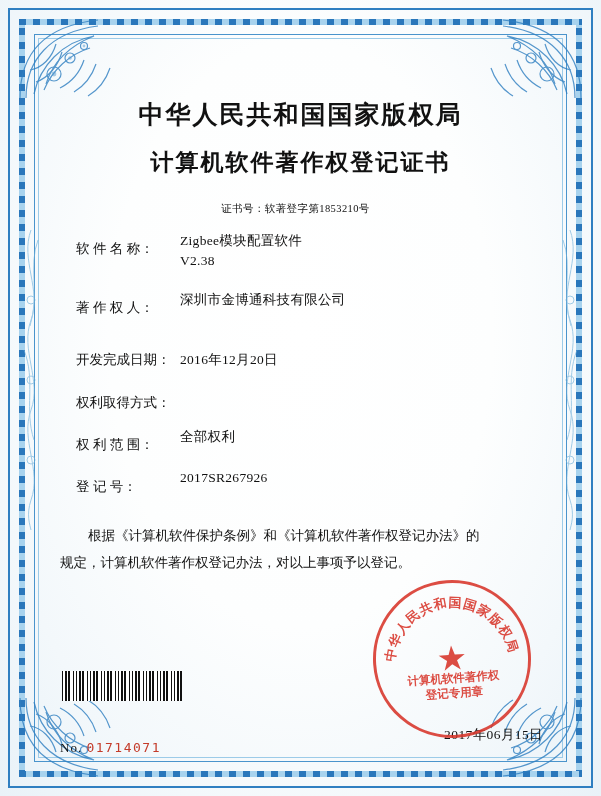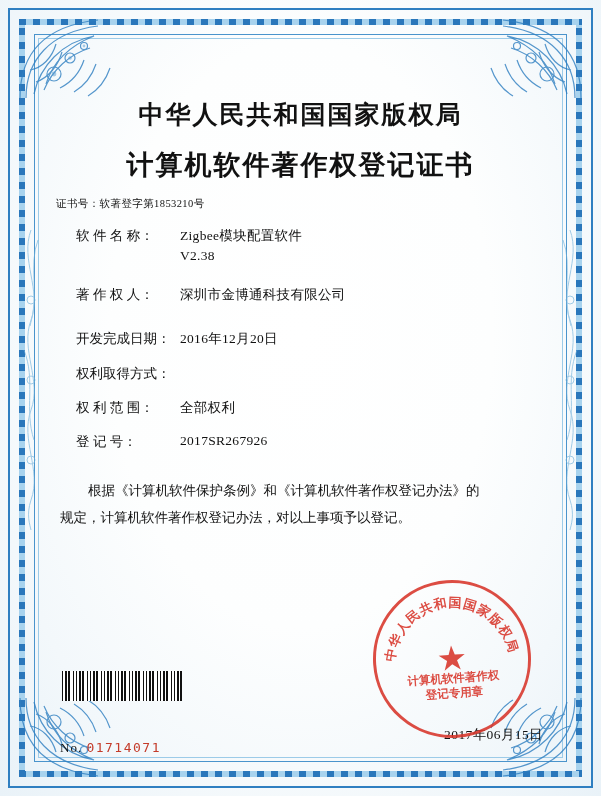--- a/index.html
+++ b/index.html
@@ -70,60 +70,61 @@
     text-align:center;
     font-size:25px;
     letter-spacing:2px;
     color:#111;
     font-weight:bold;
     margin-top:42px;
     font-family:"DejaVu Serif", serif;
   }
   .title2{
     text-align:center;
-    font-size:27px;
+    font-size:23px;
     letter-spacing:2px;
     color:#111;
     font-weight:bold;
     margin-top:16px;
     font-family:"DejaVu Serif", serif;
   }
   .certno{
-    text-align:left;
+    text-align:center;
     font-size:10.5px;
     color:#111;
-    margin-top:14px;
+    margin-top:24px;
     padding-right:10px;
     letter-spacing:.4px;
   }
   .fields{
     margin-top:16px;
     padding-left:20px;
   }
   .row{
     display:flex;
     align-items:flex-start;
     margin-bottom:16px;
     font-size:13.5px;
     color:#111;
   }
   .row .lab{
     width:104px;
     flex:0 0 104px;
     letter-spacing:0px;
     white-space:nowrap;
+    margin-top:8px;
   }
   .row .val{
     flex:1;
     letter-spacing:.3px;
   }
   .val .line2{display:block;margin-top:3px;}
   .r-name{margin-bottom:22px;}
   .r-owner{margin-bottom:26px;justify-content:center;}
-  .r-date1{margin-bottom:17px;}
+  .r-date1{margin-bottom:17px;align-items:flex-end;}
   .para{
     margin-top:26px;
     font-size:13.5px;
     line-height:27px;
     color:#111;
     padding-left:4px;
   }
   .para .indent{display:block;text-indent:28px;}
   
   .barcode{

